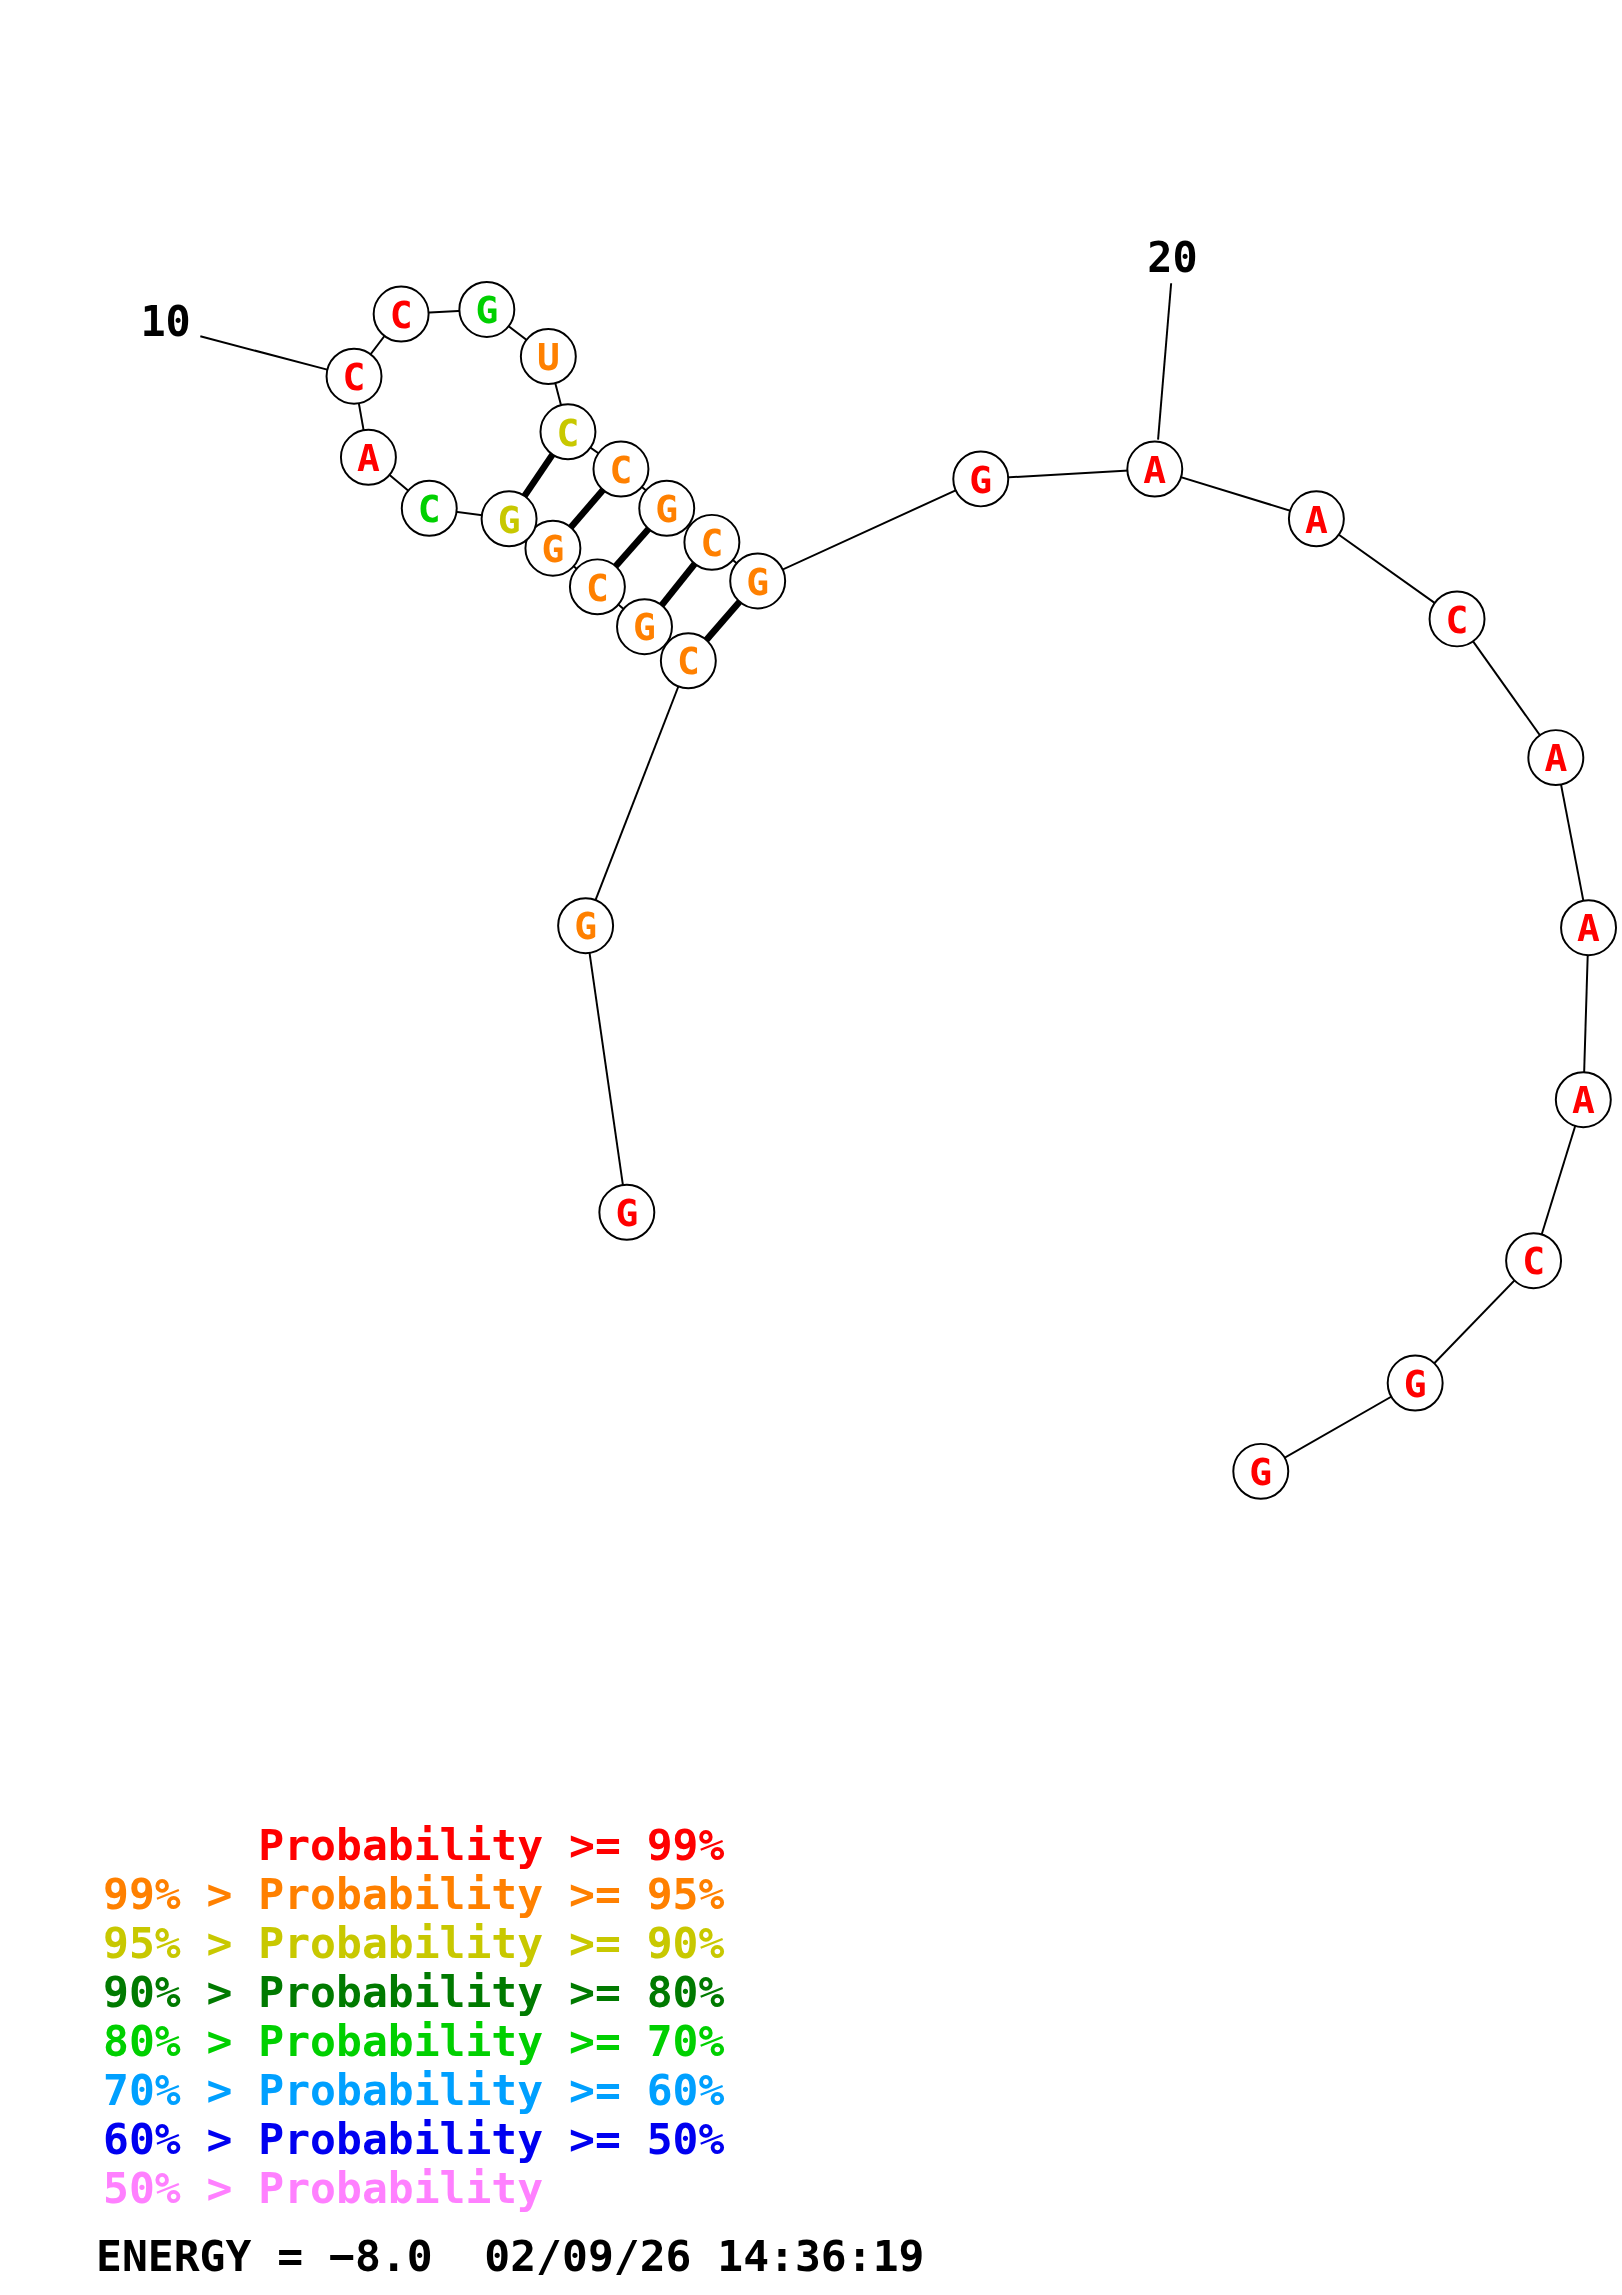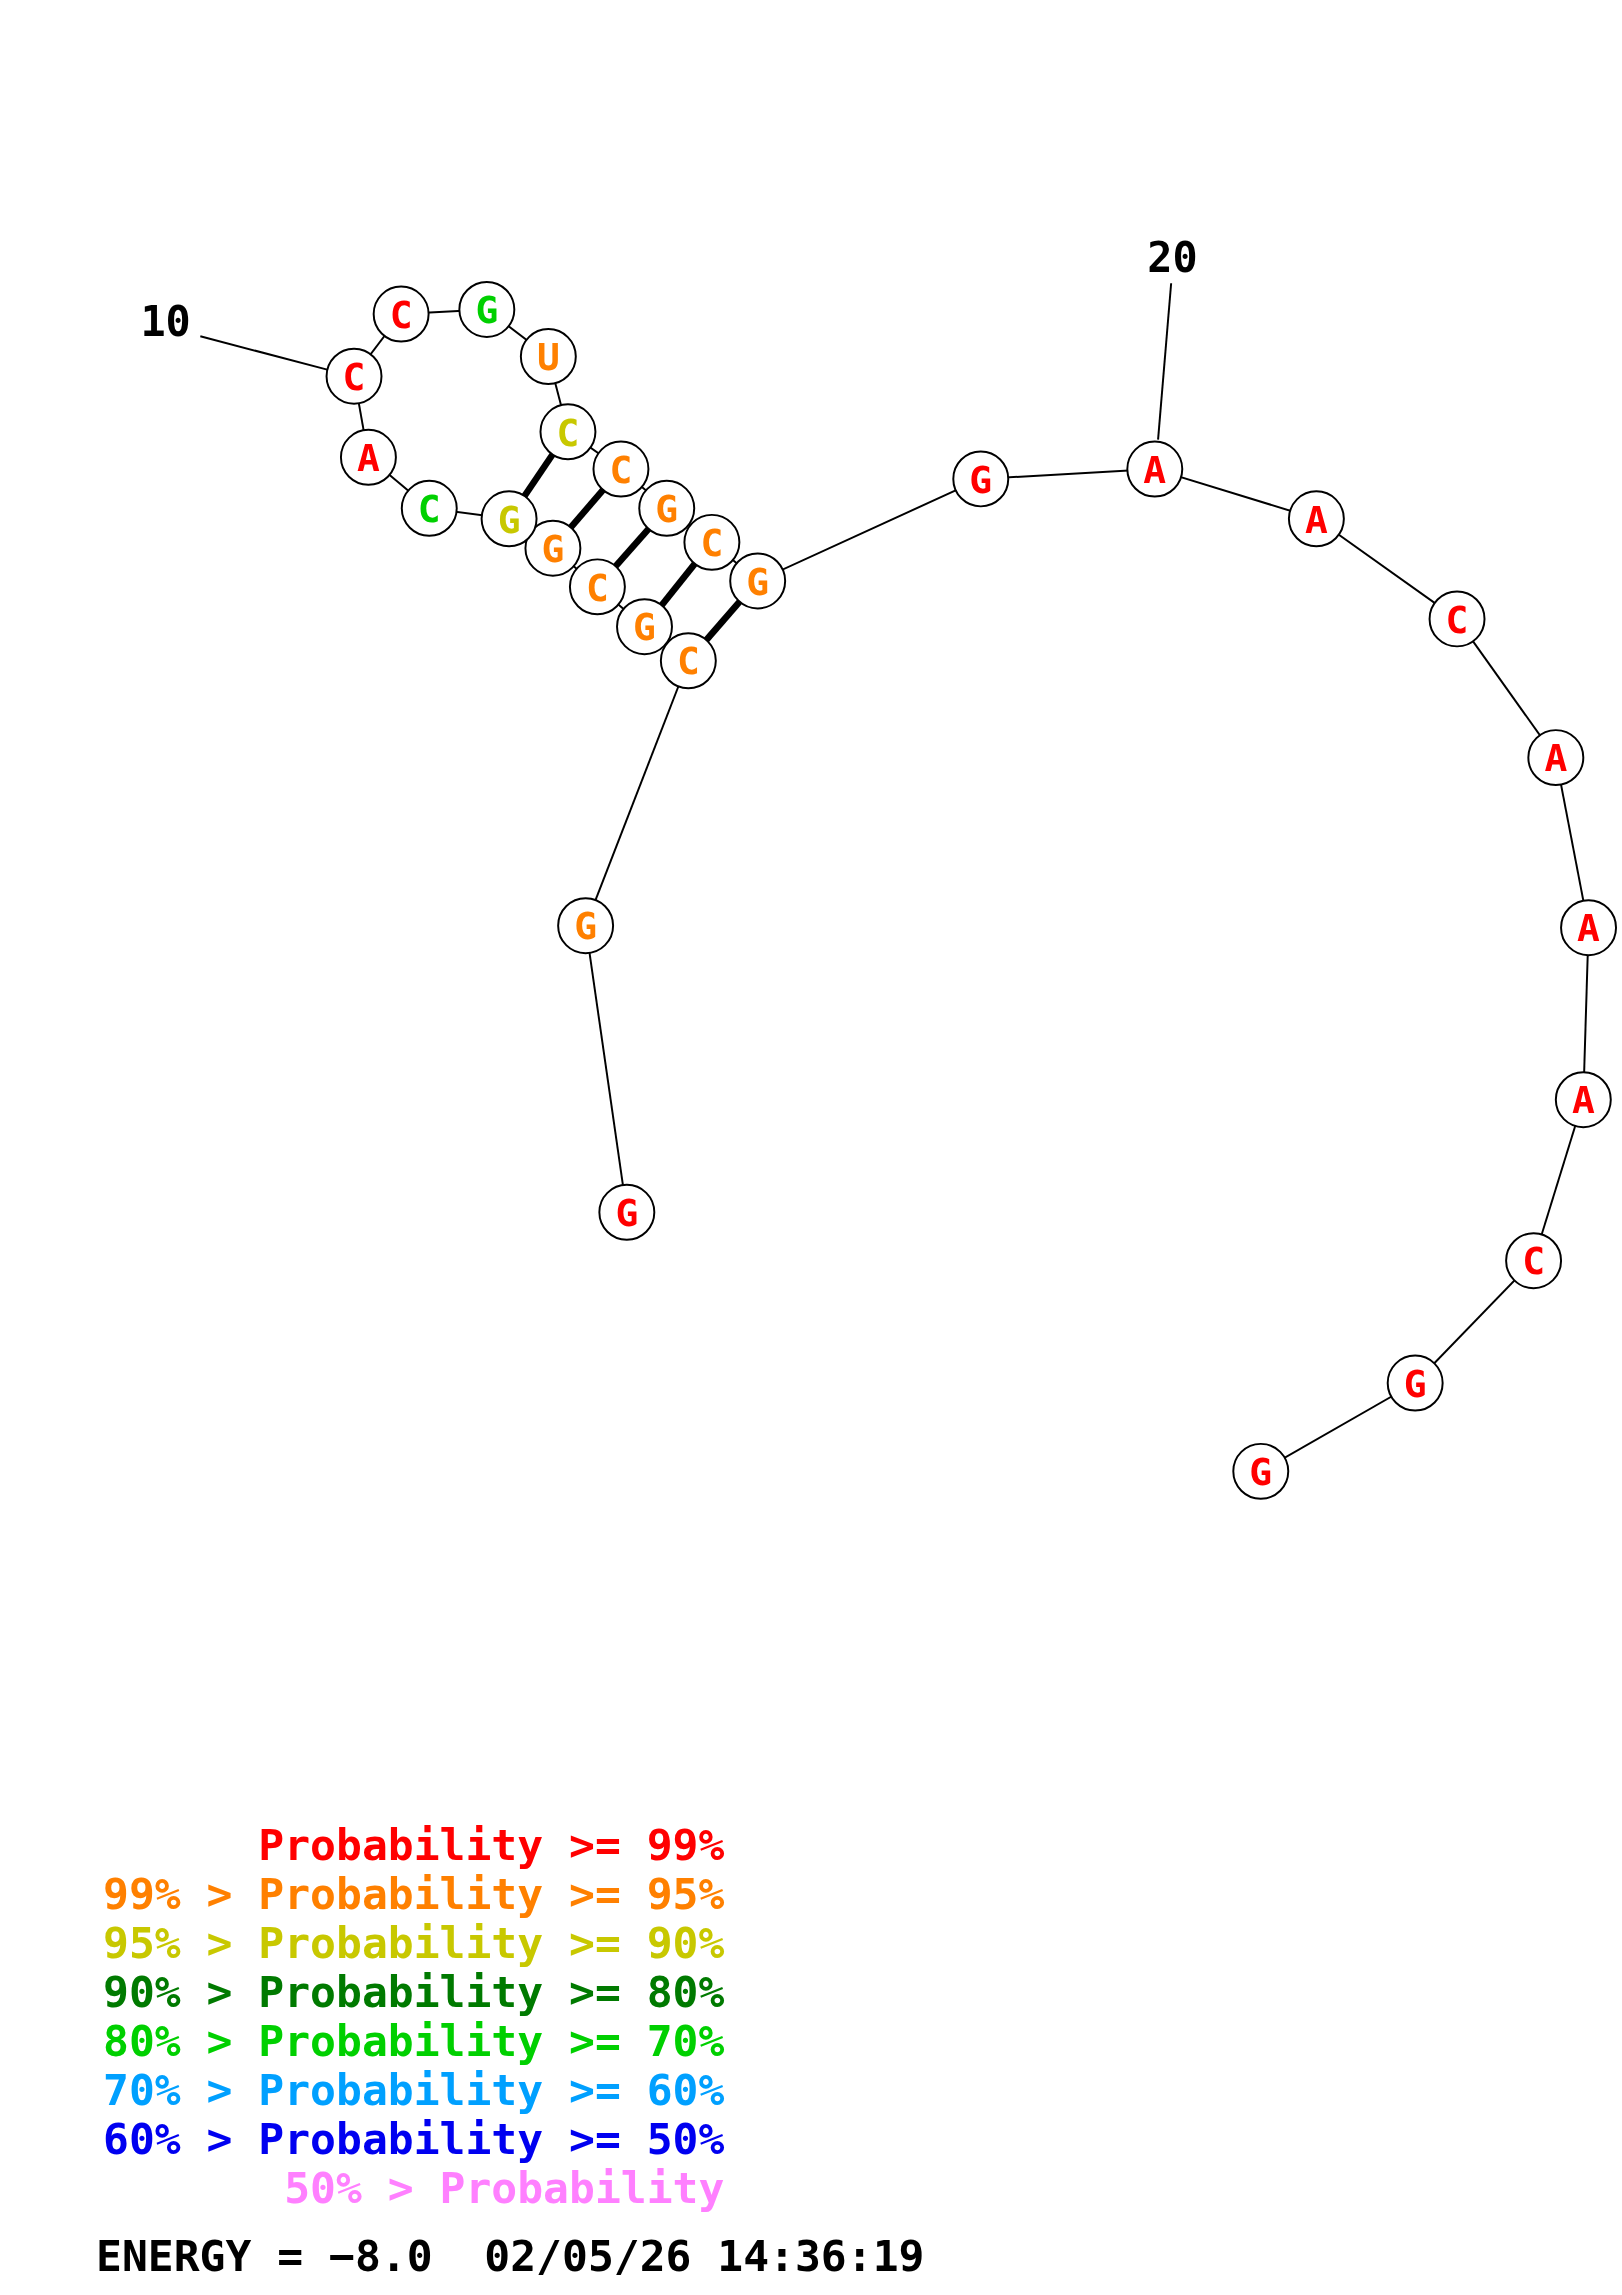--- a/index.html
+++ b/index.html
@@ -10,21 +10,21 @@
   .label-line{stroke:#000;stroke-width:3;}
   .bond{stroke:#000;stroke-width:10;}
   .nt-circle{fill:#ffffff;stroke:#000;stroke-width:3;}
   .nt-letter{font-family:"DejaVu Sans Mono","Liberation Mono",monospace;
              font-weight:bold;font-size:58px;text-anchor:middle;}
   .num-label{font-family:"DejaVu Sans Mono","Liberation Mono",monospace;
              font-weight:bold;font-size:64px;text-anchor:middle;fill:#000;}
   #legend{position:absolute;left:103px;top:1821px;
           font-family:"DejaVu Sans Mono","Liberation Mono",monospace;
           font-weight:bold;font-size:43px;line-height:49px;white-space:pre;}
-  .legend-line{white-space:pre;text-align:right;}
+  .legend-line{white-space:pre;}
   #energy{position:absolute;left:96px;top:2231px;color:#000;
           font-family:"DejaVu Sans Mono","Liberation Mono",monospace;
           font-weight:bold;font-size:43px;white-space:pre;}
 </style>
 </head>
 <body>
 
 <div>
   <svg id="diagram-svg" width="1622" height="2295" viewBox="0 0 2479 3508" xmlns="http://www.w3.org/2000/svg">
     <g id="backbone-layer">
@@ -124,15 +124,15 @@
         <text x="2344" y="1948" class="nt-letter" fill="#ff0000">C</text>
         <circle cx="2163" cy="2114" r="42" class="nt-circle"></circle>
         <text x="2163" y="2135" class="nt-letter" fill="#ff0000">G</text>
         <circle cx="1927" cy="2249" r="42" class="nt-circle"></circle>
         <text x="1927" y="2270" class="nt-letter" fill="#ff0000">G</text>
       </g>
   </svg>
 
   <div id="legend"><div class="legend-line" style="color: rgb(255, 0, 0);">      Probability &gt;= 99%</div><div class="legend-line" style="color: rgb(255, 128, 0);">99% &gt; Probability &gt;= 95%</div><div class="legend-line" style="color: rgb(200, 200, 0);">95% &gt; Probability &gt;= 90%</div><div class="legend-line" style="color: rgb(0, 122, 0);">90% &gt; Probability &gt;= 80%</div><div class="legend-line" style="color: rgb(0, 208, 0);">80% &gt; Probability &gt;= 70%</div><div class="legend-line" style="color: rgb(0, 160, 255);">70% &gt; Probability &gt;= 60%</div><div class="legend-line" style="color: rgb(0, 0, 240);">60% &gt; Probability &gt;= 50%</div><div class="legend-line" style="color: rgb(255, 128, 255);">50% &gt; Probability</div></div>
 
-  <div id="energy">ENERGY = −8.0  02/05/26 14:36:19</div>
+  <div id="energy">ENERGY = −8.0  02/09/26 14:36:19</div>
 </div>
 
 
 </body></html>

